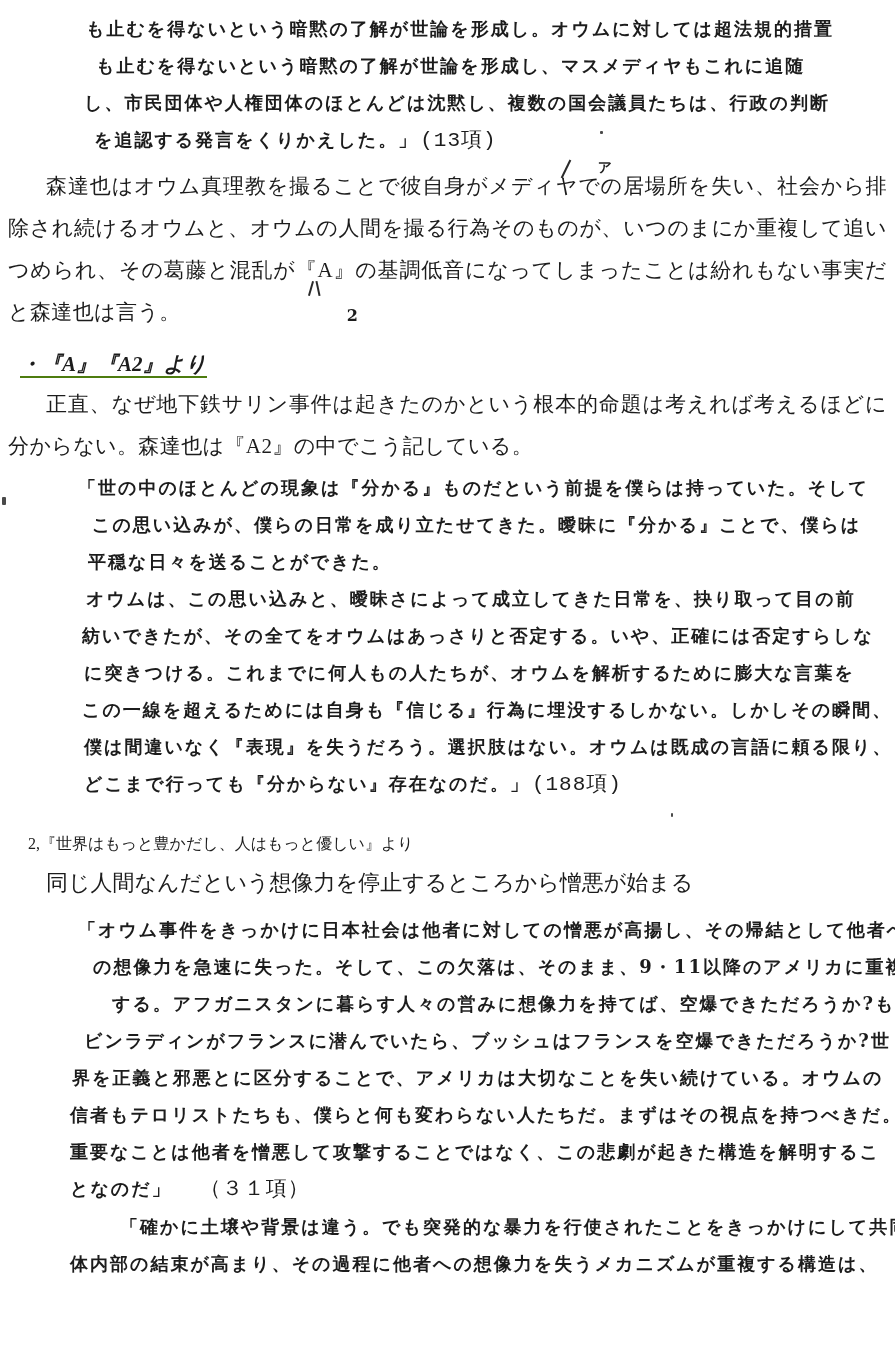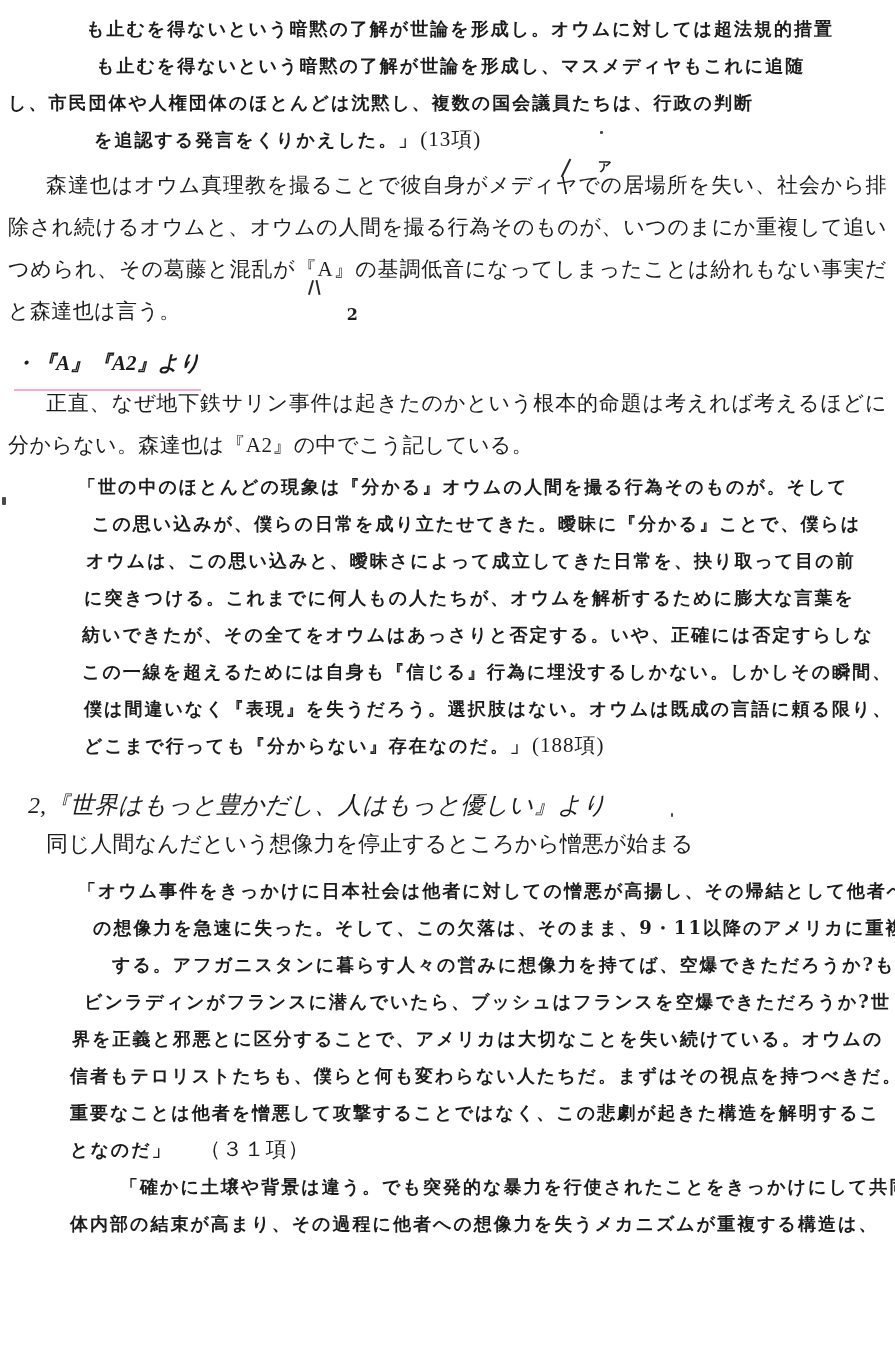--- a/index.html
+++ b/index.html
@@ -26,46 +26,46 @@
   
   .hw-line {
     font-family: "DejaVu Serif", "Liberation Serif", serif;
     font-weight: 700;
     font-size: 18px;
     letter-spacing: 2px;
     line-height: 37px;
     white-space: nowrap;
   }
   .ref {
-    font-family: Liberation Serif, serif;
+    font-family: Liberation Mono, monospace;
     font-weight: 400;
     font-size: 21px;
     letter-spacing: 1px;
     margin-left: 2px;
   }
   .ref-gap { margin-left: 28px; }
   
   .heading-italic {
     margin-top: 16px;
     margin-left: 6px;
     font-style: italic;
     font-size: 21px;
     line-height: 30px;
     font-weight: 600;
   }
   .heading-italic .underline {
-    border-bottom: 2px solid #f9a8d4;
-    padding-bottom: 14px;
+    border-bottom: 2px solid #4d7c0f;
+    padding-bottom: 0;
+    margin-left: 6px;
   }
   .heading-2 {
     margin-top: 26px;
     margin-left: 20px;
-    font-size: 24px;
+    font-size: 16px;
     line-height: 30px;
-    font-style: italic;
   }
   .subheading-2 {
     margin-top: 4px;
     margin-left: 38px;
     font-size: 22px;
     line-height: 40px;
   }
   
   #paragraph-mori { margin-top: 6px; }
   #paragraph-shojiki { margin-top: 4px; }
@@ -115,42 +115,43 @@
   .speck-1 { left: 2px;  top: 497px; width: 4px; height: 8px; }
   .speck-2 { left: 600px; top: 131px; width: 3px; height: 3px; }
   .speck-3 { left: 671px; top: 813px; width: 2px; height: 4px; }
 </style>
 </head>
 <body>
 
 <div id="quote-13">
   <div class="hw-line" style="margin-left:78px">も止むを得ないという暗黙の了解が世論を形成し。オウムに対しては超法規的措置</div>
   <div class="hw-line" style="margin-left:88px">も止むを得ないという暗黙の了解が世論を形成し、マスメディヤもこれに追随</div>
-  <div class="hw-line" style="">し、市民団体や人権団体のほとんどは沈黙し、複数の国会議員たちは、行政の判断</div>
+  <div class="hw-line" style="margin-left:76px">し、市民団体や人権団体のほとんどは沈黙し、複数の国会議員たちは、行政の判断</div>
   <div class="hw-line" style="margin-left:86px">
     <span>を追認する発言をくりかえした。」</span><span class="ref">(13項)</span>
   </div>
 </div>
 
 <p id="paragraph-mori" class="body-text indent">
   <span>森達也はオウム真理教を撮ることで彼自身がメディ</span><span class="corr"><span>ヤ</span><i class="mark-above-line"></i><span class="mark-above">ア</span></span><span>での居場所を失い、社会から排除され続けるオウムと、オウムの人間を撮る行為そのものが、いつのまにか重複して追いつめられ、その葛藤と混乱が</span><span class="corr"><span>『A』</span><i class="caret-l"></i><i class="caret-r"></i><span class="mark-below">2</span></span><span>の基調低音になってしまったことは紛れもない事実だと森達也は言う。</span>
 </p>
 
 <div class="heading-italic">
   <span class="underline">・『A』『A2』より</span>
 </div>
 
 <p id="paragraph-shojiki" class="body-text indent">正直、なぜ地下鉄サリン事件は起きたのかという根本的命題は考えれば考えるほどに分からない。森達也は『A2』の中でこう記している。</p>
 
 <div id="quote-188">
-  <div class="hw-line" style="margin-left:70px">「世の中のほとんどの現象は『分かる』オウムの人間を撮る行為そのものが。そして</div>
+  <div class="hw-line" style="margin-left:70px">「世の中のほとんどの現象は『分かる』ものだという前提を僕らは持っていた。そして</div>
   <div class="hw-line" style="margin-left:84px">この思い込みが、僕らの日常を成り立たせてきた。曖昧に『分かる』ことで、僕らは</div>
+  <div class="hw-line" style="margin-left:80px">平穏な日々を送ることができた。</div>
   <div class="hw-line" style="margin-left:78px">オウムは、この思い込みと、曖昧さによって成立してきた日常を、抉り取って目の前</div>
+  <div class="hw-line" style="margin-left:74px">紡いできたが、その全てをオウムはあっさりと否定する。いや、正確には否定すらしな</div>
   <div class="hw-line" style="margin-left:76px">に突きつける。これまでに何人もの人たちが、オウムを解析するために膨大な言葉を</div>
-  <div class="hw-line" style="margin-left:74px">紡いできたが、その全てをオウムはあっさりと否定する。いや、正確には否定すらしな</div>
   <div class="hw-line" style="margin-left:74px">この一線を超えるためには自身も『信じる』行為に埋没するしかない。しかしその瞬間、</div>
   <div class="hw-line" style="margin-left:76px">僕は間違いなく『表現』を失うだろう。選択肢はない。オウムは既成の言語に頼る限り、</div>
   <div class="hw-line" style="margin-left:76px">
     <span>どこまで行っても『分からない』存在なのだ。」</span><span class="ref">(188項)</span>
   </div>
 </div>
 
 <div class="heading-2">2,『世界はもっと豊かだし、人はもっと優しい』より</div>
 <div class="subheading-2">同じ人間なんだという想像力を停止するところから憎悪が始まる</div>
 

